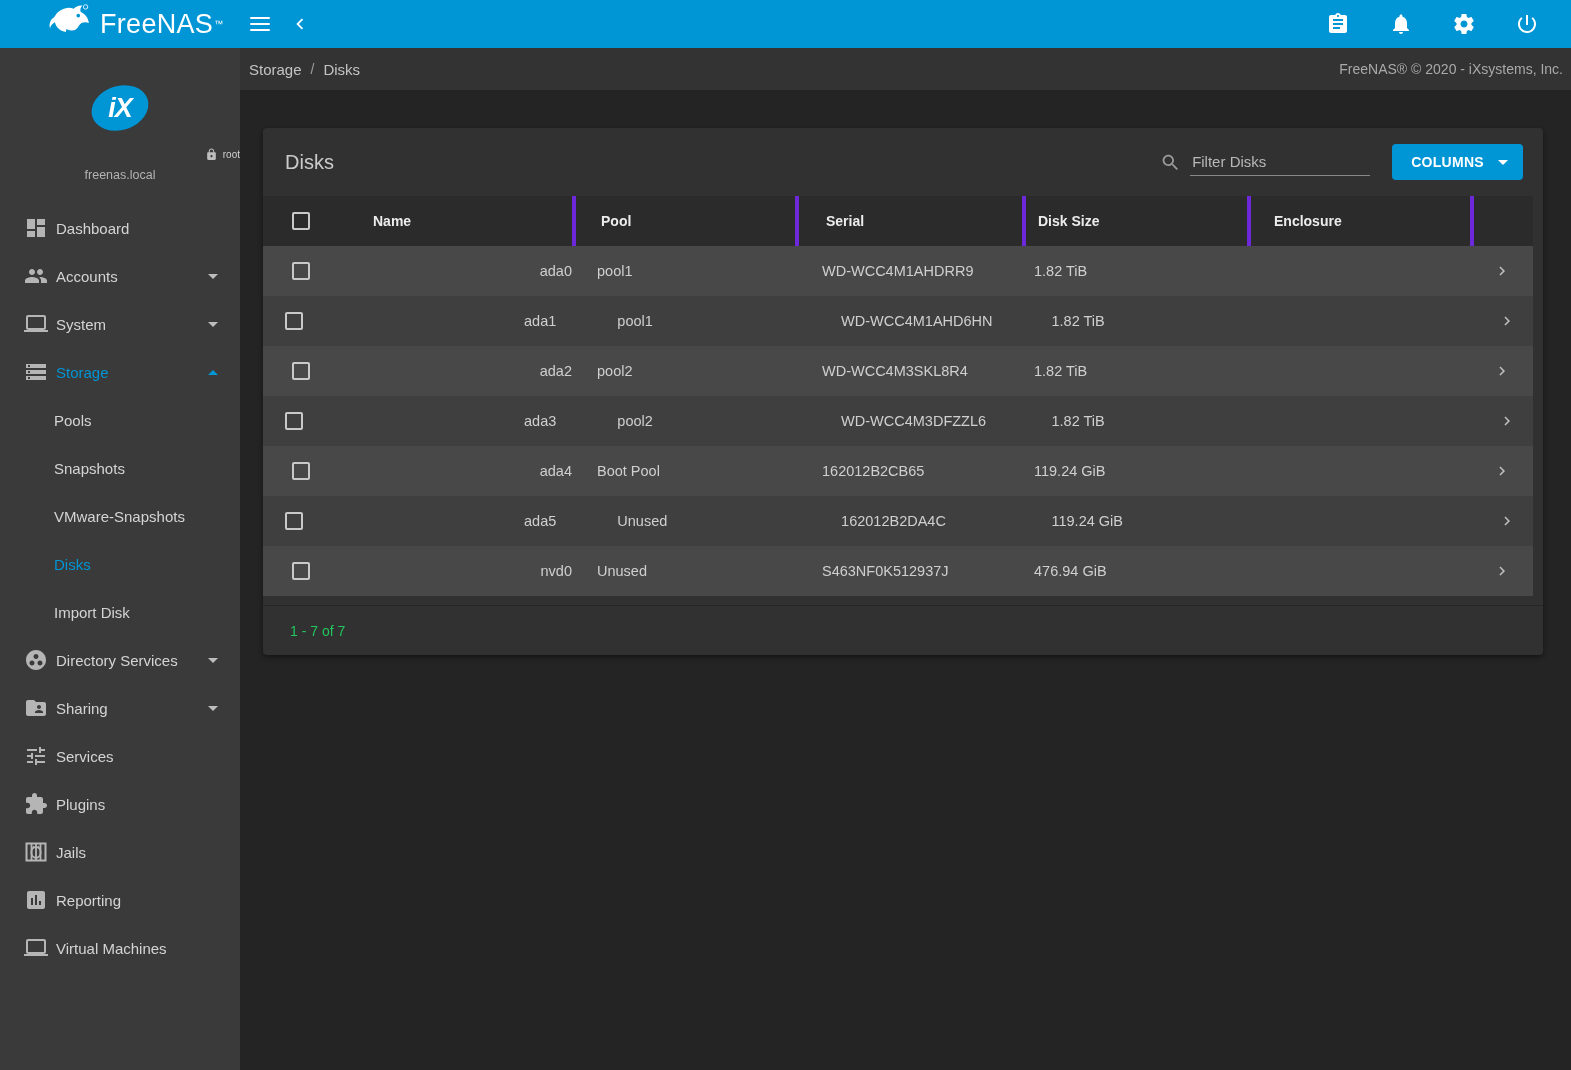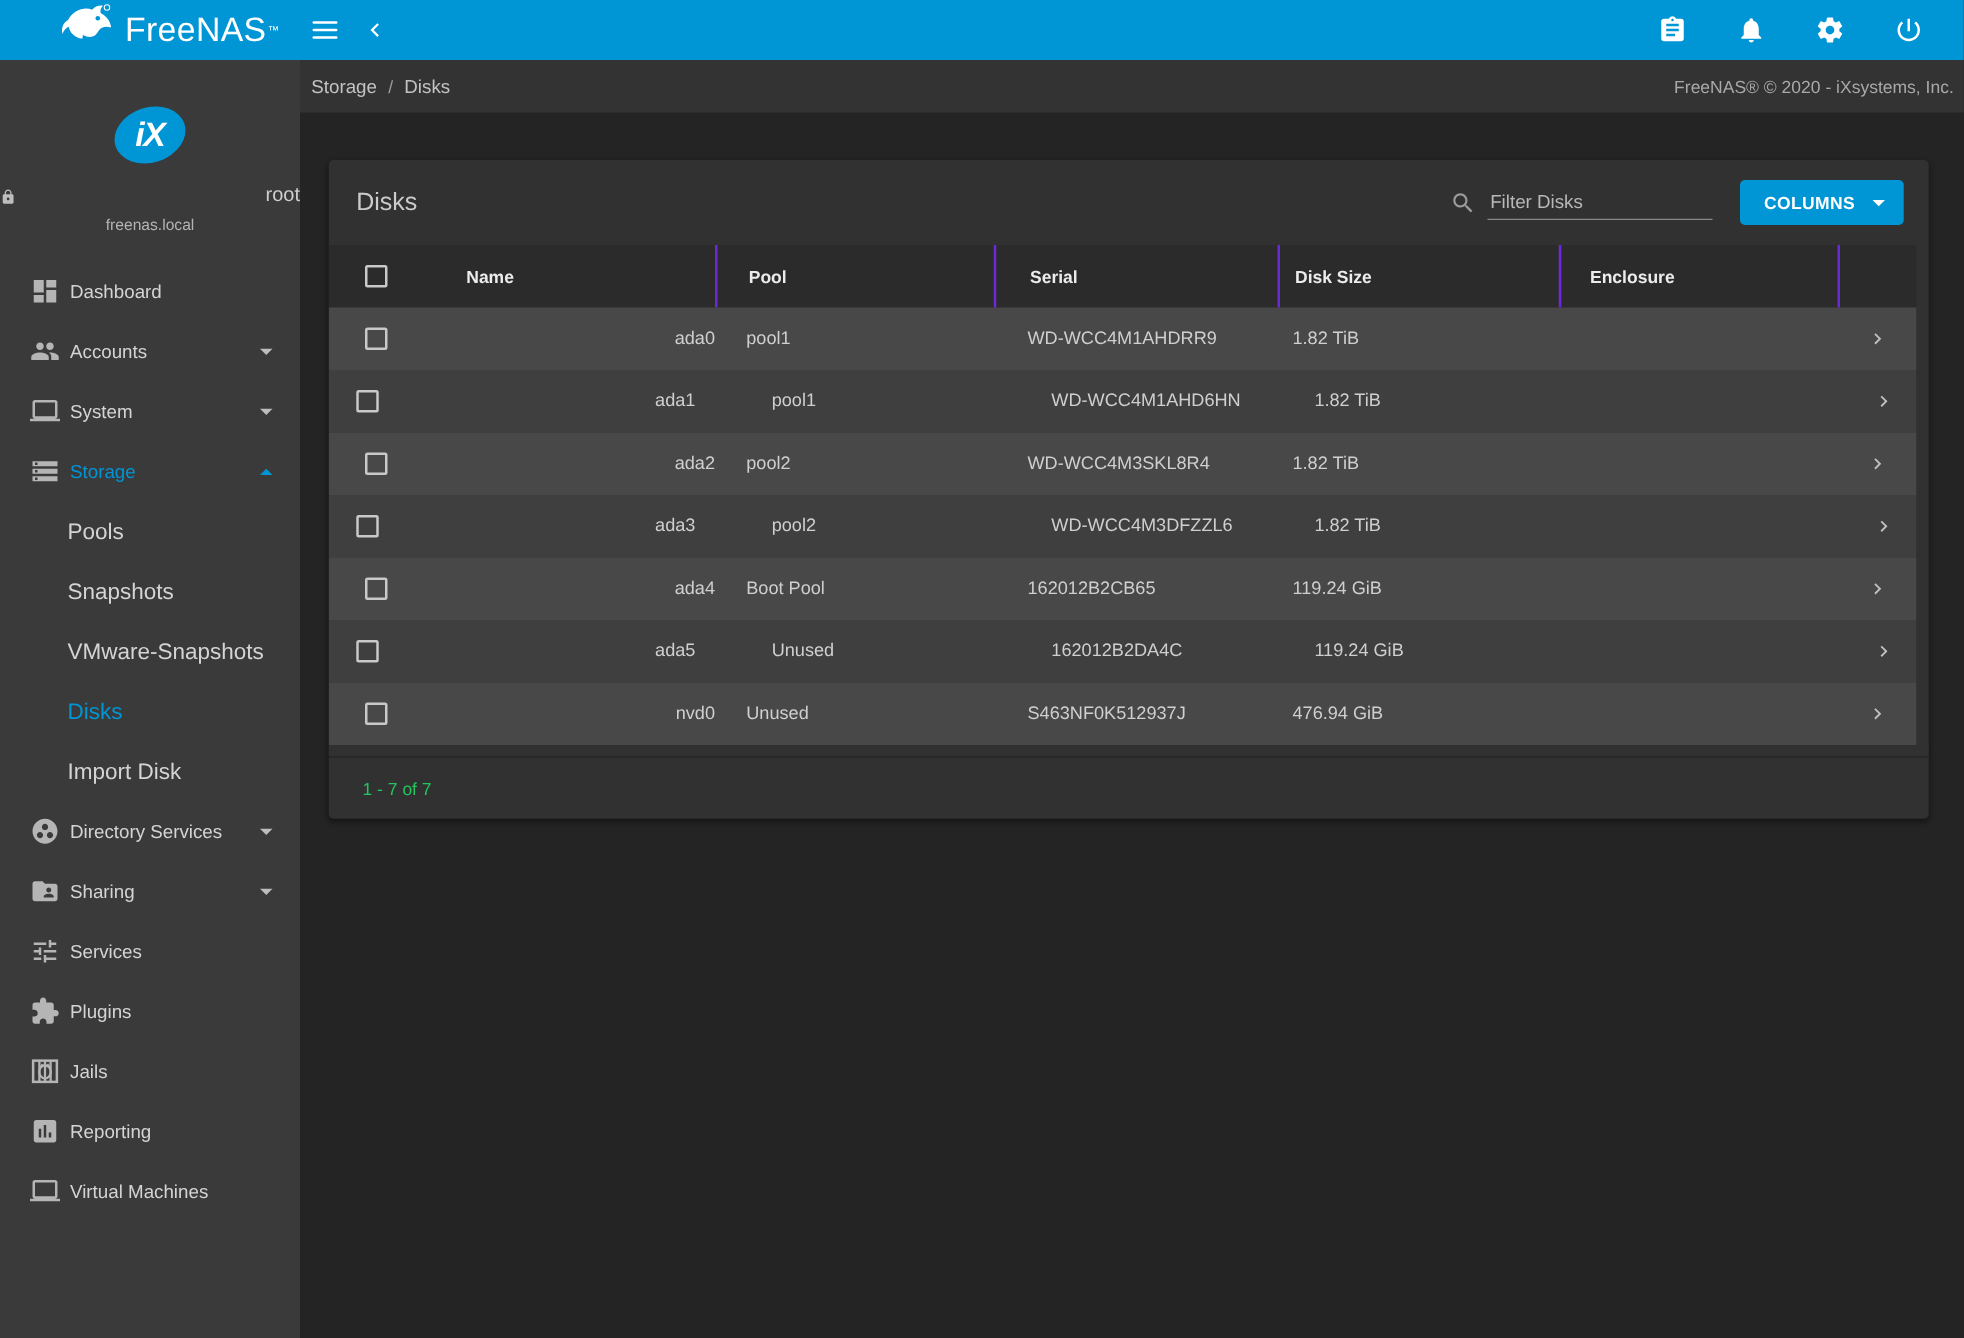--- a/index.html
+++ b/index.html
@@ -41,39 +41,39 @@
   .avatar {
     width:58px; height:44px; margin:0 auto; background:#0095d5;
     border-radius:50%; transform:rotate(-18deg);
     display:flex; align-items:center; justify-content:center;
   }
   .avatar span {
     transform:rotate(18deg); color:#fff; font-size:27px; font-weight:700; font-style:italic;
     letter-spacing:-1px;
   }
   .user-line {
-    margin-top:18px; font-size:16px; color:#cfcfcf;
-    display:flex; align-items:center; justify-content:space-between; gap:5px;
+    margin-top:18px; font-size:10px; color:#cfcfcf;
+    display:flex; align-items:center; justify-content:flex-end; gap:5px;
   }
   .host-line { margin-top:7px; font-size:12.5px; color:#b3b3b3; }
   .nav { margin-top:22px; }
   .nav-item {
     height:48px; display:flex; align-items:center;
     padding:0 22px 0 24px; cursor:pointer; font-size:15px;
   }
   .nav-icon { width:24px; height:24px; color:#b5b5b5; margin-right:8px; flex:none; }
   .nav-icon svg { display:block; }
   .nav-label { flex:1; color:#d4d4d4; }
   .nav-item.active .nav-label { color:#0095d5; }
   .caret { width:0; height:0; border-left:5px solid transparent; border-right:5px solid transparent; }
   .caret.down { border-top:5px solid #bdbdbd; }
   .caret.up { border-bottom:5px solid #0095d5; }
   .nav-sub {
     height:48px; display:flex; align-items:center; padding-left:54px;
-    font-size:18px; color:#d4d4d4; cursor:pointer;
+    font-size:15px; color:#d4d4d4; cursor:pointer;
   }
   .nav-sub.active { color:#0095d5; }
 
   
   .crumb-bar {
     position:fixed; top:48px; left:240px; right:0; height:42px;
     background:#333333; display:flex; align-items:center;
     padding:0 8px 0 9px; z-index:10;
   }
   .crumb { font-size:15px; color:#c3c3c3; cursor:pointer; }
@@ -103,21 +103,21 @@
     font-family:"Liberation Sans", sans-serif;
   }
   .columns-btn .caret.down { border-top-color:#fff; }
 
   
   .tbl { width:1270px; }
   .thead { display:flex; align-items:stretch; height:50px; background:#2b2b2b; }
   .th {
     display:flex; align-items:center; font-size:14px; font-weight:700; color:#ececec;
   }
-  .th.b { border-left:2px solid #6d28d9; }
+  .th.b { border-left:4px solid #6d28d9; }
   .row { display:flex; align-items:center; height:50px; font-size:14.5px; color:#cfcfcf; }
   .row.odd  { background:#484848; }
   .row.even { background:#3f3f3f;gap:36px; }
   .c-sel  { width:76px;  display:flex; align-items:center; justify-content:center; }
   .c-name { width:233px; padding-left:34px;text-align:right; }
   .c-pool { width:223px; padding-left:25px; }
   .c-serial { width:227px; padding-left:27px; }
   .c-size { width:225px; padding-left:12px; }
   .c-enc  { width:223px; padding-left:23px; }
   .c-go   { width:63px; display:flex; align-items:center; justify-content:center; color:#c0c0c0; }

